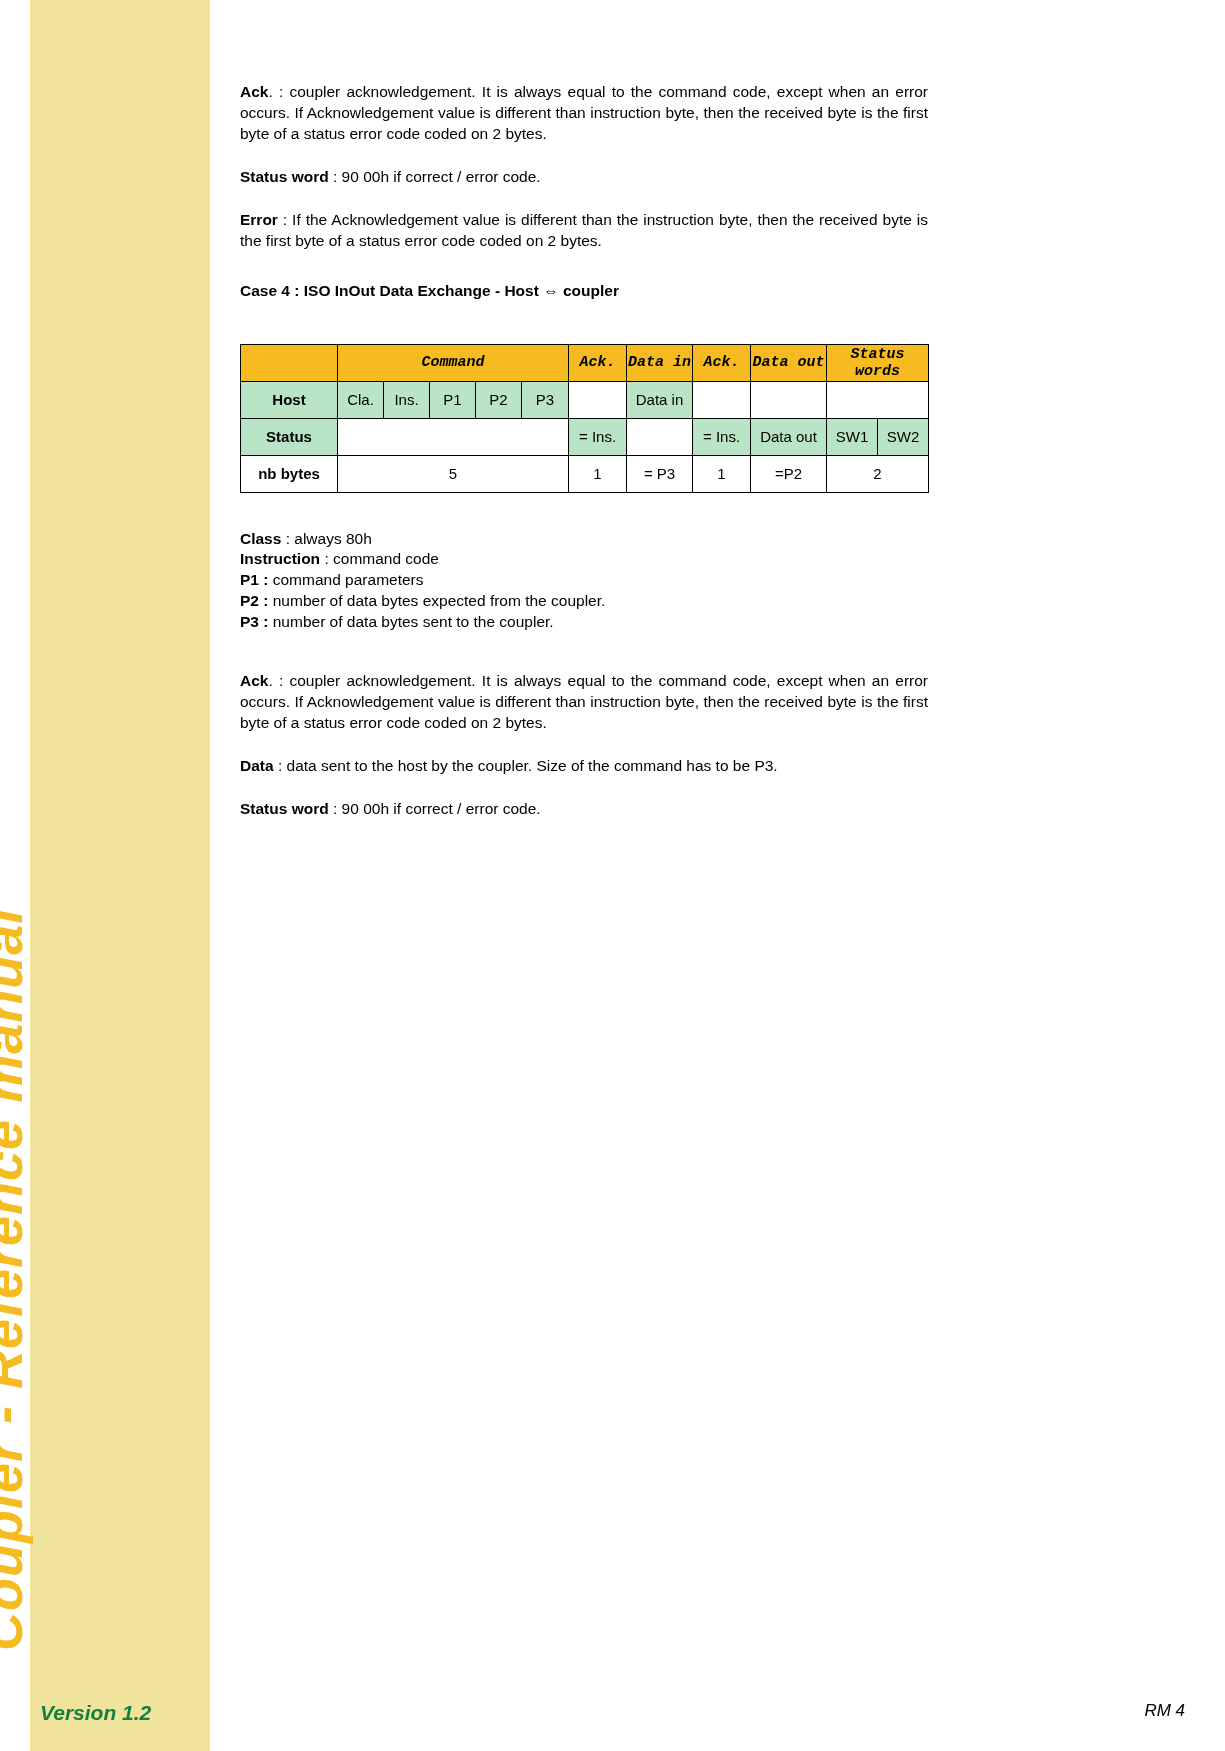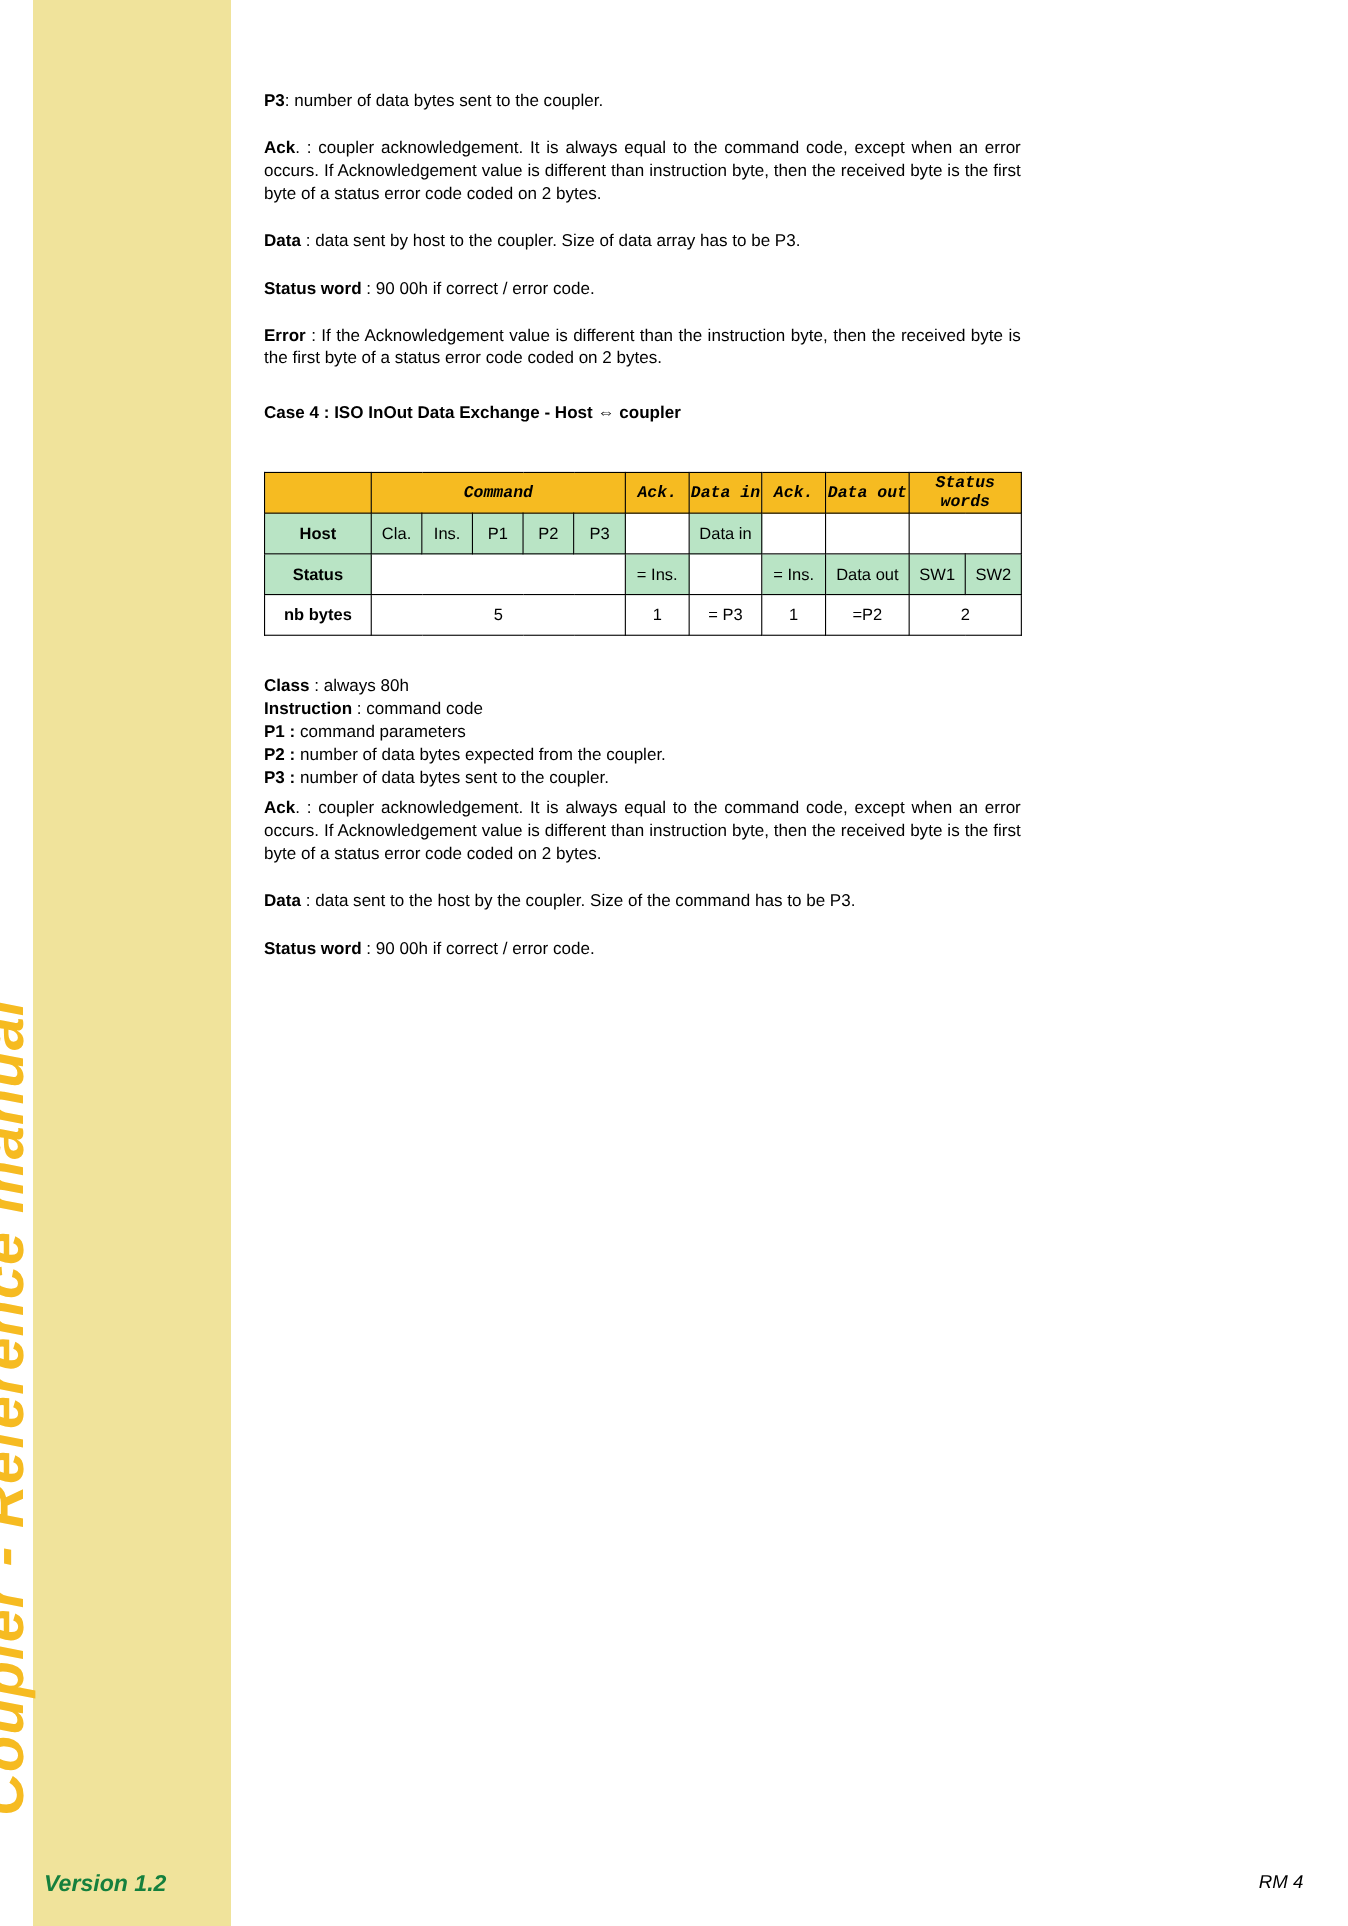--- a/index.html
+++ b/index.html
@@ -62,21 +62,21 @@
   }
   .content .bold {
     font-weight: bold;
   }
   .case-heading {
     font-weight: bold;
     margin-bottom: 44px;
     white-space: nowrap;
   }
   .deflist {
-    margin: 0 0 6px 0;
+    margin: 0 0 38px 0;
     line-height: 1.35;
   }
   .deflist div {
     white-space: nowrap;
   }
   
   .tbl-wrap {
     width: 688px;
     margin-bottom: 36px;
   }
@@ -127,25 +127,23 @@
 
 <div class="page">
 
   <div class="sidebar">
     <div class="sidebar-title">Coupler - Reference manual</div>
     <div class="version">Version 1.2</div>
   </div>
 
   <div class="content">
 
-    <p><span class="bold">P3</span><span>: number of data bytes sent to the coupler.</span></p>
 
     <p><span class="bold">Ack</span><span>. : coupler acknowledgement. It is always equal to the command code, except when an error occurs. If Acknowledgement value is different than instruction byte, then the received byte is the first byte of a status error code coded on 2 bytes.</span></p>
 
-    <p><span class="bold">Data</span><span> : data sent by host to the coupler. Size of data array has to be P3.</span></p>
 
     <p><span class="bold">Status word</span><span> : 90 00h if correct / error code.</span></p>
 
     <p><span class="bold">Error</span><span> : If the Acknowledgement value is different than the instruction byte, then the received byte is the first byte of a status error code coded on 2 bytes.</span></p>
 
     <div style="height:8px"></div>
 
     <div class="case-heading">Case 4 : ISO InOut Data Exchange - Host ⇔ coupler</div>
 
     <div class="tbl-wrap">

